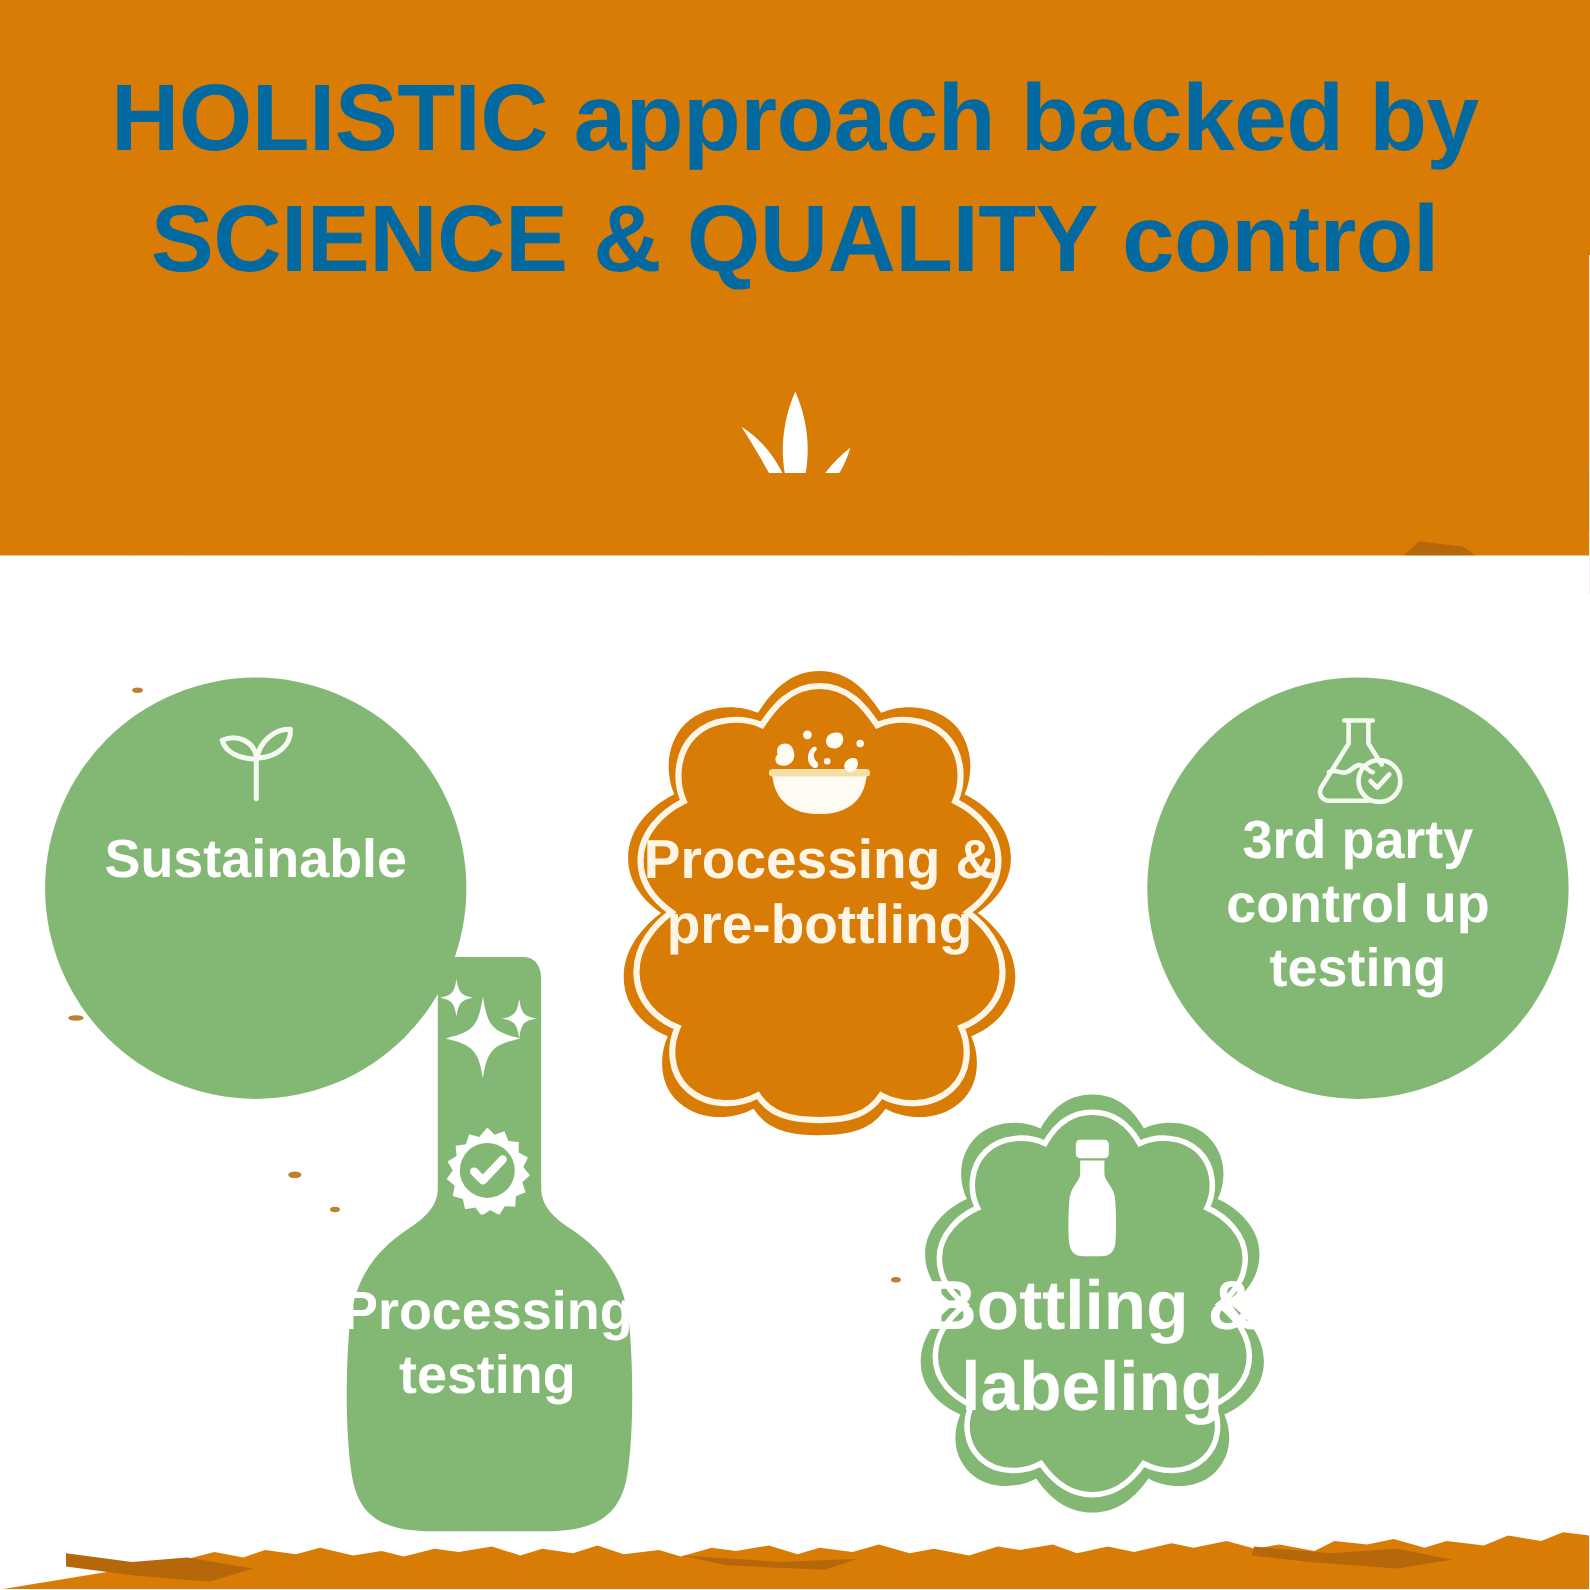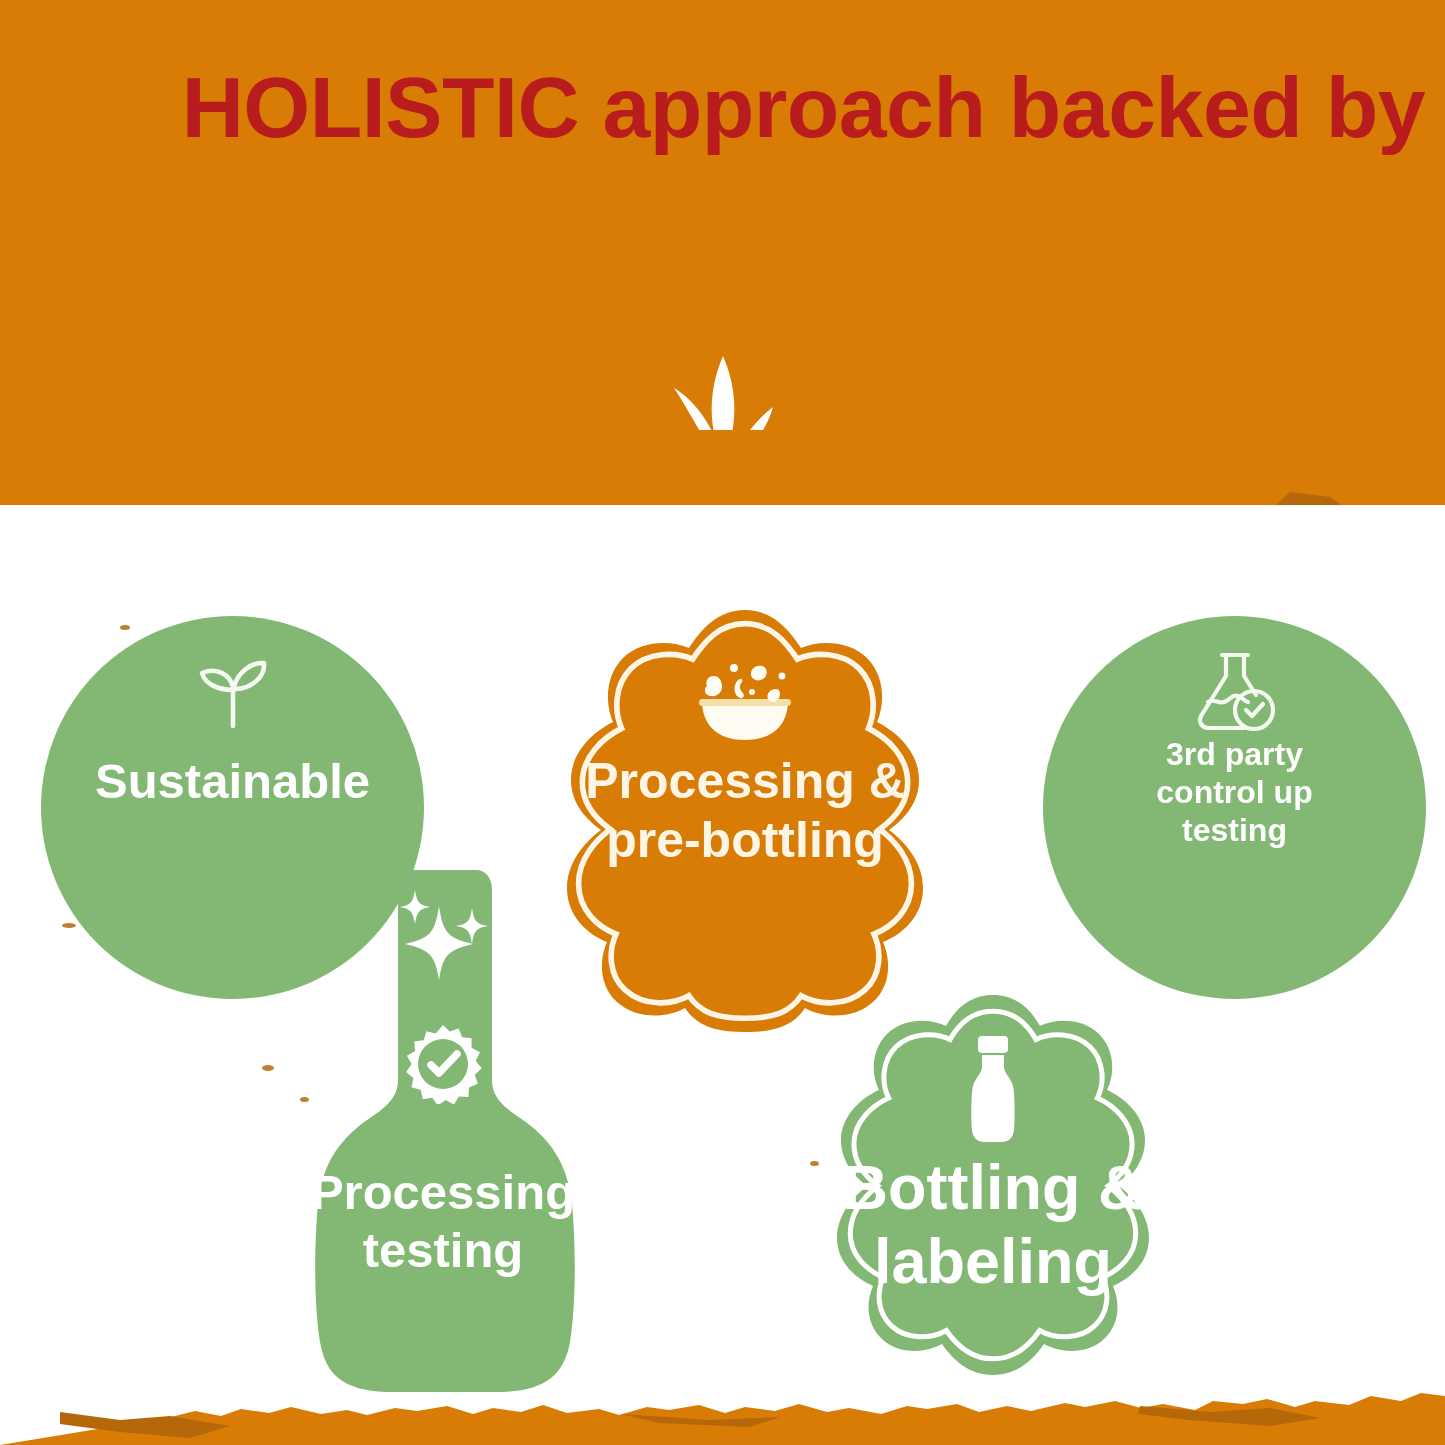--- a/index.html
+++ b/index.html
@@ -17,22 +17,22 @@
   
   .header-band{
     position:absolute;left:0;top:0;width:1445px;height:540px;
     background:#D97C05;
   }
   .header-tear{
     position:absolute;left:0;top:430px;width:1445px;height:140px;
   }
   .headline{
     position:absolute;left:0;top:52px;width:1445px;
-    text-align:right;
-    color:#b91c1c;
+    text-align:center;
+    color:#0369a1;
     font-size:86px;
     font-weight:700;
     line-height:1.28;
     letter-spacing:-0.5px;
     padding:0 20px;
     box-sizing:border-box;
   }
   .headline .ln{display:block;white-space:nowrap;}
   .leaf-mark{
     position:absolute;left:50%;top:352px;
@@ -74,21 +74,21 @@
 
   
   #n-processing{left:505px;top:604px;width:480px;height:432px;}
   #n-processing .ico{left:50%;top:52px;transform:translateX(-50%);width:110px;height:86px;}
   #n-processing .label{top:148px;font-size:50px;color:#FDF6E6;text-align:center;}
 
   
   #n-thirdparty{left:1043px;top:616px;width:383px;height:383px;}
   #n-thirdparty .disc{width:100%;height:100%;border-radius:50%;background:#82B873;}
   #n-thirdparty .ico{left:50%;top:34px;transform:translateX(-50%);width:86px;height:84px;}
-  #n-thirdparty .label{top:120px;font-size:32px;}
+  #n-thirdparty .label{top:120px;font-size:49px;}
 
   
   #n-additional{left:296px;top:864px;width:294px;height:532px;}
   #n-additional .ico-sparkle{left:50%;top:24px;transform:translateX(-50%);width:100px;height:92px;}
   #n-additional .ico-badge{left:50%;top:160px;transform:translateX(-50%);width:80px;height:80px;}
   #n-additional .label{top:300px;font-size:49px;}
 
   
   #n-bottling{left:793px;top:990px;width:400px;height:390px;}
   #n-bottling .ico{left:50%;top:46px;transform:translateX(-50%);width:56px;height:108px;}
@@ -96,20 +96,21 @@
 </style>
 </head>
 <body>
 
 <div id="poster">
 
   <div class="header-band"></div>
 
   <div class="headline">
     <span class="ln">HOLISTIC approach backed by</span>
+    <span class="ln">SCIENCE &amp; QUALITY control</span>
   </div>
 
   <svg class="leaf-mark" viewBox="0 0 150 120">
     <path d="M75 4 C62 34 60 66 70 96 C72 102 78 102 80 96 C90 66 88 34 75 4 Z" fill="#FFFFFF"></path>
     <path d="M26 36 C38 54 52 80 64 100 C67 105 73 102 71 96 C62 70 46 48 26 36 Z" fill="#FFFFFF"></path>
     <path d="M125 55 C110 66 95 86 85 103 C82 108 88 112 92 107 C107 92 120 74 125 55 Z" fill="#FFFFFF"></path>
   </svg>
 
   <svg class="header-tear" viewBox="0 0 1445 140" preserveAspectRatio="none">
     <path fill="#D97C05" d="M0,0 H1445 V52 l-22,3 -18,-7 -26,6 -30,-2 -24,8 -36,-1 -18,7 -28,-3 -14,9 -34,2 -26,-6 -22,7 -30,-4 -18,9 -40,-2 -22,5 -26,-8 -30,6 -18,-4 -34,7 -22,-5 -28,9 -30,-3 -20,6 -26,-9 -18,4 -30,-2 -24,8 -22,-5 -28,3 -18,-7 -30,5 -22,-3 -26,8 -20,-6 -30,4 -24,-8 -22,6 -28,-3 -18,7 -26,-5 -30,3 -20,-7 -24,5 -26,-2 -18,7 -30,-4 -22,6 -28,-8 -20,4 -26,-2 -18,7 Z"></path>

